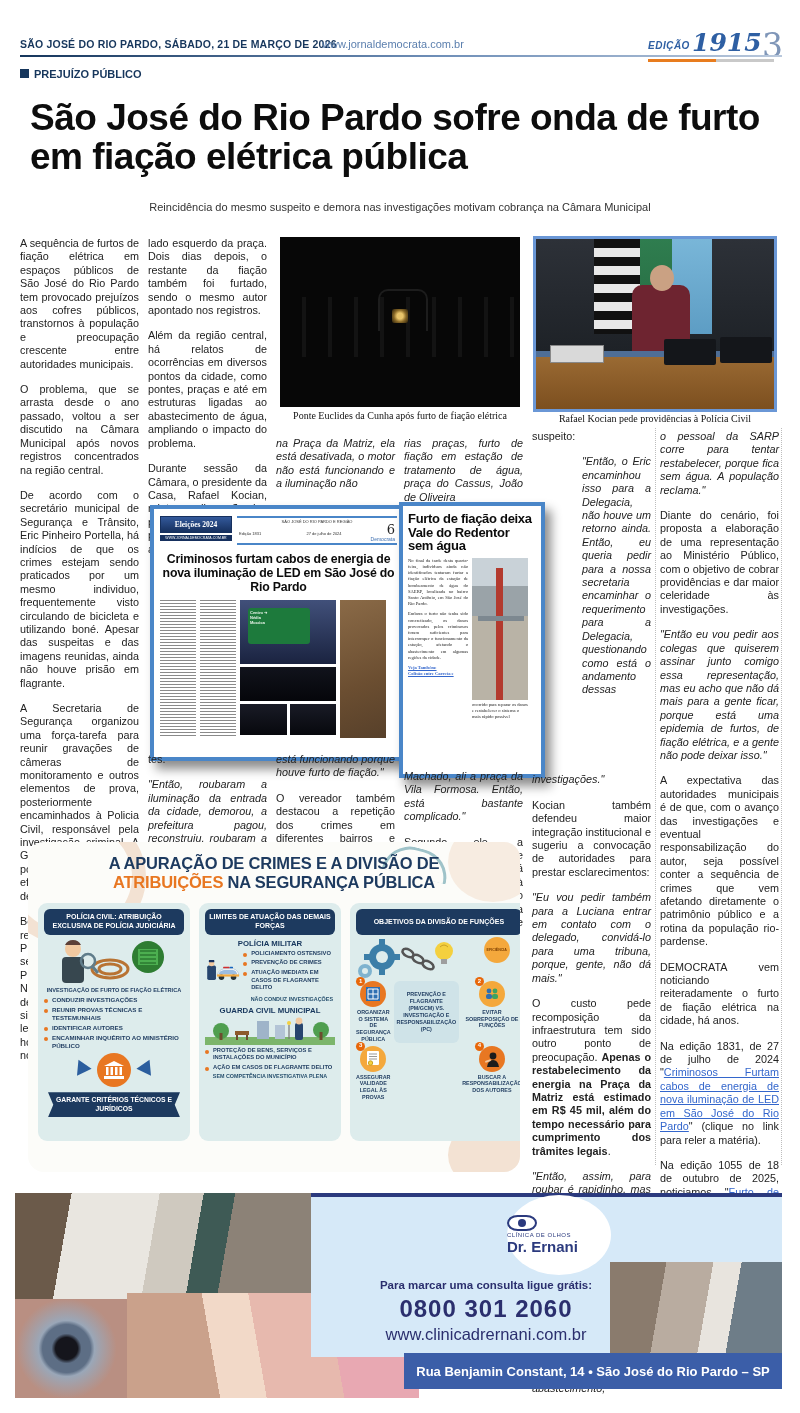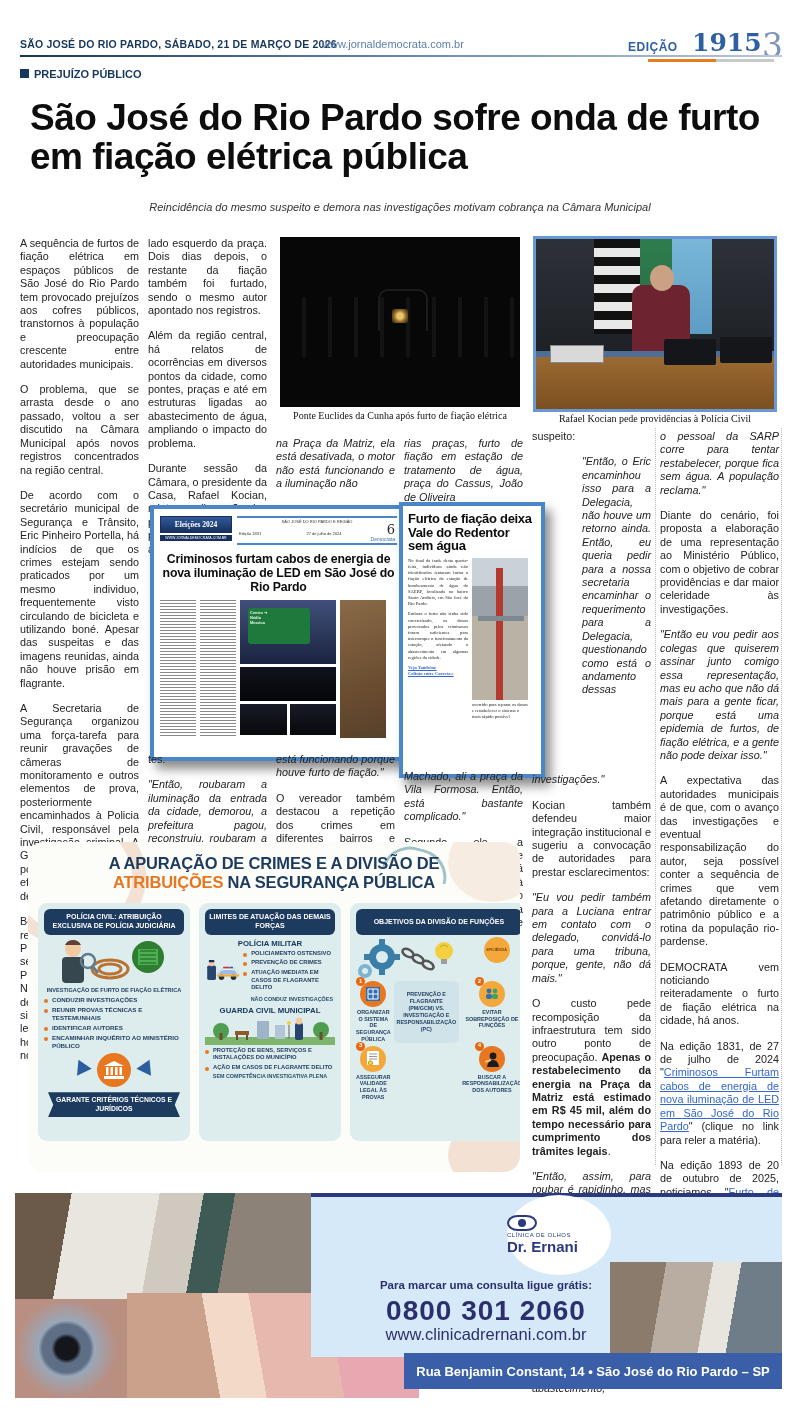--- a/index.html
+++ b/index.html
@@ -1,35 +1,35 @@
 <!DOCTYPE html>
 <html lang="pt-BR"><head>
 <meta charset="utf-8">
 <style>
   html,body{margin:0;padding:0;background:#e9e9e9;}
   .page{position:relative;width:800px;height:1413px;background:#ffffff;margin:0 auto;
         font-family:"Liberation Sans",sans-serif;color:#222;overflow:hidden;}
   
   .mast-date{position:absolute;left:20px;top:38px;font-size:10.5px;font-weight:bold;color:#16365c;letter-spacing:.2px;}
   .mast-site{position:absolute;left:322px;top:38px;font-size:11px;color:#5b7fae;}
-  .mast-ed-label{position:absolute;left:628px;top:40px;font-size:12px;font-weight:bold;color:#2e5fa3;letter-spacing:.5px;}
-  .mast-ed-num{position:absolute;left:692px;top:28px;font-size:25px;font-weight:bold;color:#2e5fa3;font-family:"DejaVu Serif",serif;}
+  .mast-ed-label{position:absolute;left:648px;top:40px;font-size:10px;font-weight:bold;color:#2e5fa3;letter-spacing:.5px;font-style:italic;}
+  .mast-ed-num{position:absolute;left:692px;top:28px;font-size:25px;font-weight:bold;color:#2e5fa3;font-family:"DejaVu Serif",serif;font-style:italic;}
   .mast-page{position:absolute;left:762px;top:26px;font-size:33px;color:#7f96b8;font-family:"DejaVu Serif",serif;}
   .mast-rule{position:absolute;left:20px;top:55px;width:762px;height:2px;
              background:linear-gradient(to right,#16365c,#6f8fb8 55%,#b9c8dc);}
   .mast-orange{position:absolute;left:648px;top:59px;width:68px;height:3px;background:#e87c1e;}
   .mast-silver{position:absolute;left:716px;top:59px;width:58px;height:3px;background:#c9c9c9;}
   
   .kicker{position:absolute;left:20px;top:68px;font-size:11px;font-weight:bold;color:#16365c;}
   .kicker .sq{display:inline-block;width:9px;height:9px;background:#16365c;margin-right:5px;}
   
   .headline{position:absolute;left:30px;top:98px;width:740px;text-align:left;
             font-size:37px;line-height:1.06;font-weight:bold;color:#0d0d0d;letter-spacing:-.5px;}
   .deck{position:absolute;left:60px;top:201px;width:680px;text-align:center;
-        font-style:italic;font-size:11px;color:#333;}
+        font-size:11px;color:#333;}
   
   .col{position:absolute;width:119px;font-size:10.8px;line-height:13.4px;text-align:justify;}
   .col p{margin:0 0 12px 0;}
   .q{font-style:italic;}
   a.lnk{color:#3366cc;text-decoration:underline;}
   .colrule{position:absolute;top:428px;height:737px;border-left:1px dotted #bdbdbd;}
   
   .photo1{position:absolute;left:280px;top:237px;width:240px;height:170px;background:#070707;overflow:hidden;}
   .photo1 .glow{position:absolute;left:112px;top:72px;width:16px;height:14px;
                 background:radial-gradient(circle,#e8c46a 0 3px,#8a6a28 6px,#241a08 100%);border-radius:2px;}
@@ -136,21 +136,21 @@
   .ad-child{left:112px;top:100px;width:292px;height:105px;
             background:linear-gradient(80deg,#caa18b 0 30%,#f2d9c8 30% 45%,#e7b9ae 45% 70%,#e8a8b2 70%);}
   .ad-consult{right:0;top:69px;width:172px;height:91px;
               background:linear-gradient(100deg,#8a7b6d 0 30%,#b9aca0 30% 55%,#e8e4de 55% 70%,#6e7d88 70%);}
   .ad-panel{position:absolute;left:296px;top:0;width:471px;height:160px;background:#d6e9f8;border-top:4px solid #2b3a7e;}
   .ad-oval{position:absolute;left:196px;top:-2px;width:104px;height:80px;background:#fff;border-radius:50%;
            display:flex;flex-direction:column;align-items:flex-start;justify-content:center;}
   .ad-clin{font-size:6px;color:#2b3a7e;letter-spacing:.5px;margin-top:1px;}
   .ad-name{font-size:15px;color:#2b3a7e;font-weight:bold;}
   .ad-cta{position:absolute;left:20px;top:82px;width:310px;text-align:center;font-size:11.5px;font-weight:bold;color:#2b2f6e;}
-  .ad-phone{position:absolute;left:20px;top:98px;width:310px;text-align:center;font-size:28px;font-weight:bold;color:#2b2f6e;letter-spacing:1px;}
+  .ad-phone{position:absolute;left:20px;top:98px;width:310px;text-align:center;font-size:24px;font-weight:bold;color:#2b2f6e;letter-spacing:1px;}
   .ad-site{position:absolute;left:20px;top:128px;width:310px;text-align:center;font-size:16.5px;font-weight:normal;color:#2b2f6e;}
   .ad-bar{position:absolute;left:389px;top:160px;width:378px;height:36px;background:#3b5ea8;color:#fff;
           display:flex;align-items:center;justify-content:center;font-size:13px;font-weight:bold;}
   .eyeicon{width:30px;height:16px;position:relative;}
   .eyeicon .lid{position:absolute;inset:0;border:2px solid #2b3a7e;border-radius:50% 50% 50% 50%/70% 70% 70% 70%;}
   .eyeicon .iris{position:absolute;left:11px;top:4px;width:8px;height:8px;border-radius:50%;background:#2b3a7e;}
 </style>
 </head>
 <body>
 
@@ -305,21 +305,21 @@
     <p class="q">"Mas hoje, por exemplo, o atendimento de postos de saúde está comprometido. O abastecimento,</p>
   </div>
 
   <div class="col" style="left:660px;top:430px;">
     <p class="q">o pessoal da SARP corre para tentar restabelecer, porque fica sem água. A população reclama."</p>
     <p>Diante do cenário, foi proposta a elaboração de uma representação ao Ministério Público, com o objetivo de cobrar providências e dar maior celeridade às investigações.</p>
     <p class="q">"Então eu vou pedir aos colegas que quiserem assinar junto comigo essa representação, mas eu acho que não dá mais para a gente ficar, porque está uma epidemia de furtos, de fiação elétrica, e a gente não pode deixar isso."</p>
     <p>A expectativa das autoridades municipais é de que, com o avanço das investigações e eventual responsabilização do autor, seja possível conter a sequência de crimes que vem afetando diretamente o patrimônio público e a rotina da população rio-pardense.</p>
     <p>DEMOCRATA vem noticiando reiteradamente o furto de fiação elétrica na cidade, há anos.</p>
     <p><span>Na edição 1831, de 27 de julho de 2024 "</span><a class="lnk" href="#">Criminosos Furtam cabos de energia de nova iluminação de LED em São José do Rio Pardo</a><span>" (clique no link para reler a matéria).</span></p>
-    <p><span>Na edição 1893 de 20 de outubro de 2025, noticiamos "</span><a class="lnk" href="#">Furto de fiação deixa Vale do Redentor sem água</a><span>" (Clique no link para reler a matéria).</span></p>
+    <p><span>Na edição 1055 de 18 de outubro de 2025, noticiamos "</span><a class="lnk" href="#">Furto de fiação deixa Vale do Redentor sem água</a><span>" (Clique no link para reler a matéria).</span></p>
     <p><span>A fala completa do presidente da Câmara, pode ser lida </span><a class="lnk" href="#">clicando-se AQUI</a><span>.</span></p>
   </div>
 
   <div class="info">
     <div class="blob1"></div>
     <div class="blob2"></div>
     <div class="blob3"></div>
     <div class="swirl"></div>
     <div class="ititle">
       <div>A APURAÇÃO DE CRIMES E A DIVISÃO DE</div>

